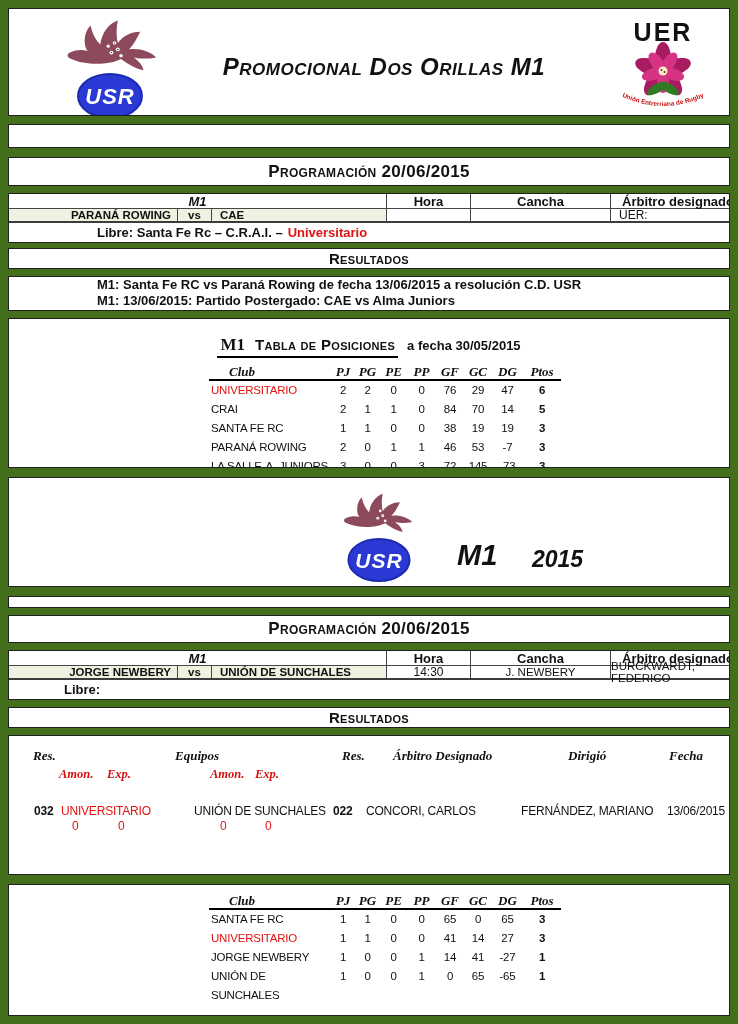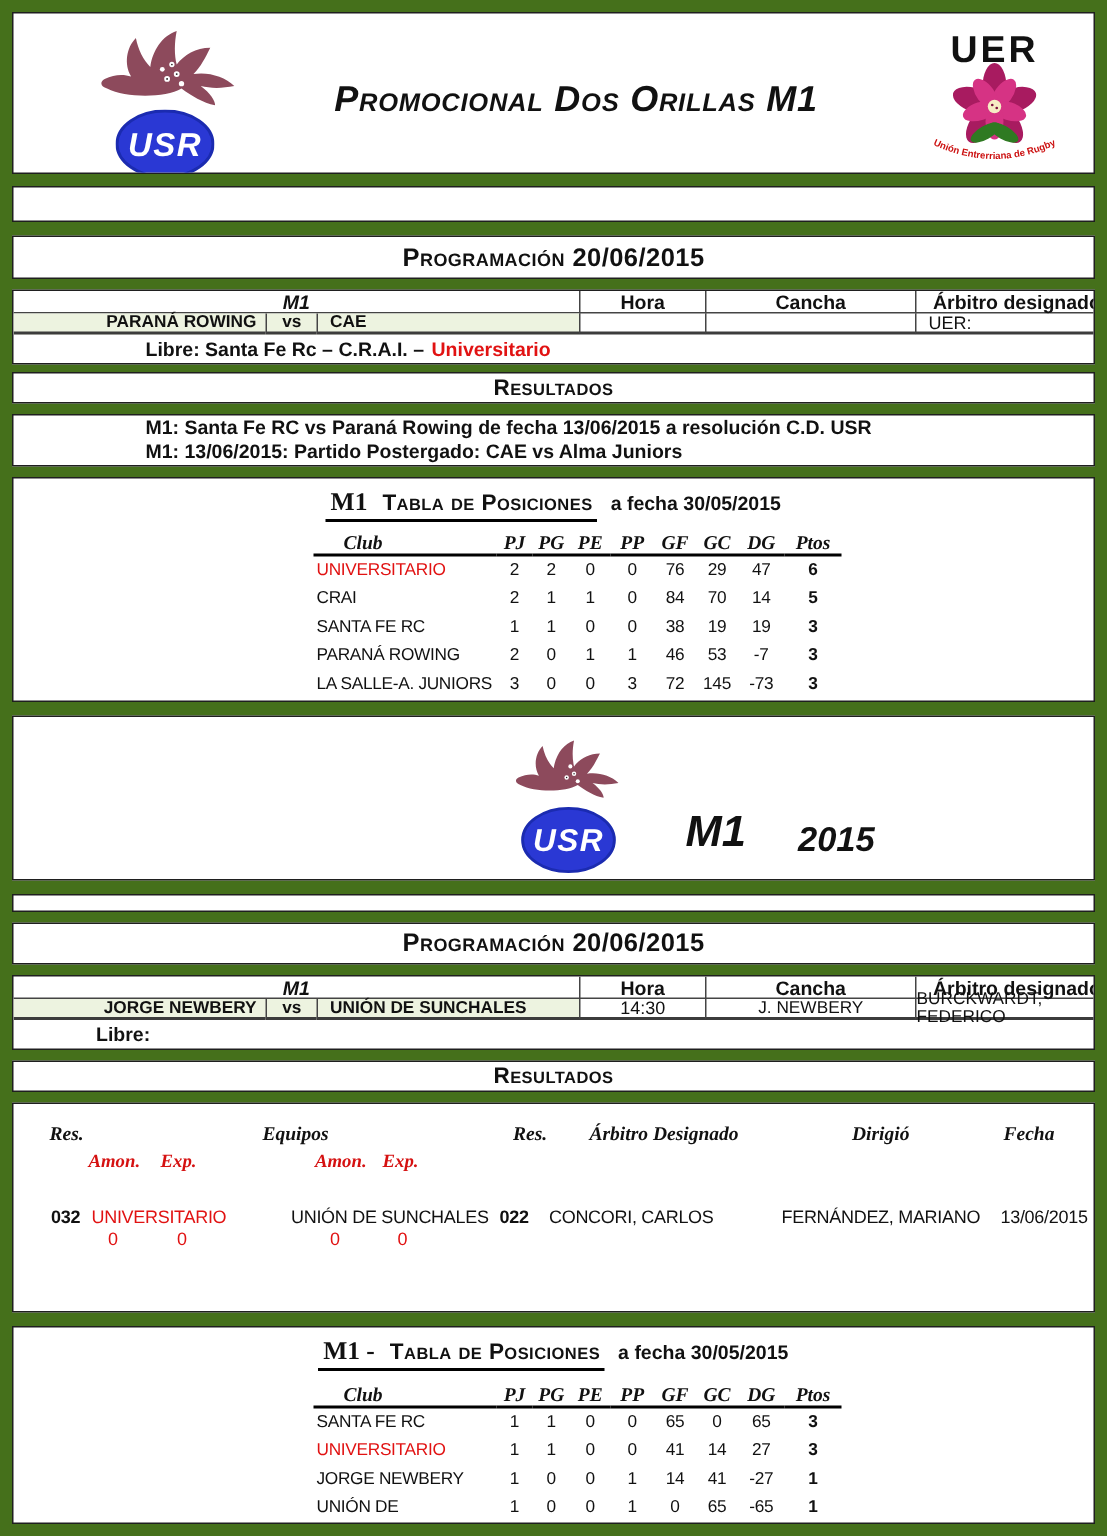--- a/index.html
+++ b/index.html
@@ -37,21 +37,21 @@
   .cell-left{justify-content:flex-start!important;padding-left:8px;}
   .cell-right{justify-content:flex-end!important;padding-right:6px;}
   .libre{grid-column:1/7;display:flex;align-items:center;padding-left:88px;font-weight:700;font-size:13px;height:19px;}
   .red{color:#e11212;}
 
   
   .resbox{padding:0 0 0 88px;}
   .resbox .line{font-weight:700;font-size:13px;line-height:16px;}
 
   
-  .ttl{text-align:center;padding-top:6px;font-size:0;white-space:nowrap;}
+  .ttl{text-align:center;padding-top:16px;font-size:0;white-space:nowrap;}
   .t-underline{display:inline-block;border-bottom:2px solid #000;padding:0 3px 1px 3px;}
   .t-m1{font-family:"Liberation Serif",serif;font-weight:700;font-size:17px;}
   .t-main{font-weight:700;font-variant:small-caps;font-size:15px;letter-spacing:.3px;margin-left:10px;}
   .t-suffix{font-weight:700;font-size:13px;margin-left:9px;}
   .stable{display:grid;grid-template-columns:122px 24px 25px 27px 29px 28px 28px 31px 38px;
           width:352px;margin:6px 0 0 200px;}
   .stable .sh{font-family:"Liberation Serif",serif;font-style:italic;font-weight:700;font-size:13px;
               text-align:center;border-bottom:2px solid #000;height:15px;line-height:15px;}
   .stable .sh.club{text-align:left;padding-left:20px;}
   .stable .sc{font-size:11.5px;letter-spacing:-.2px;text-align:center;height:19px;line-height:19px;}
@@ -301,23 +301,20 @@
     <span class="rv" style="left:658px;top:68px">13/06/2015</span>
 
     <span class="rv red" style="left:63px;top:83px">0</span>
     <span class="rv red" style="left:109px;top:83px">0</span>
     <span class="rv red" style="left:211px;top:83px">0</span>
     <span class="rv red" style="left:256px;top:83px">0</span>
 
   </div>
 
   <div class="box b-n">
-    <div class="ttl">
-      <span class="t-underline"><span class="t-m1">M1 -</span><span class="t-main">Tabla de Posiciones</span></span><span class="t-suffix">a fecha  30/05/2015</span>
-    </div>
     <div class="stable mt8">
       <div class="sh club">Club</div>
       <div class="sh">PJ</div>
       <div class="sh">PG</div>
       <div class="sh">PE</div>
       <div class="sh">PP</div>
       <div class="sh">GF</div>
       <div class="sh">GC</div>
       <div class="sh">DG</div>
       <div class="sh">Ptos</div>

